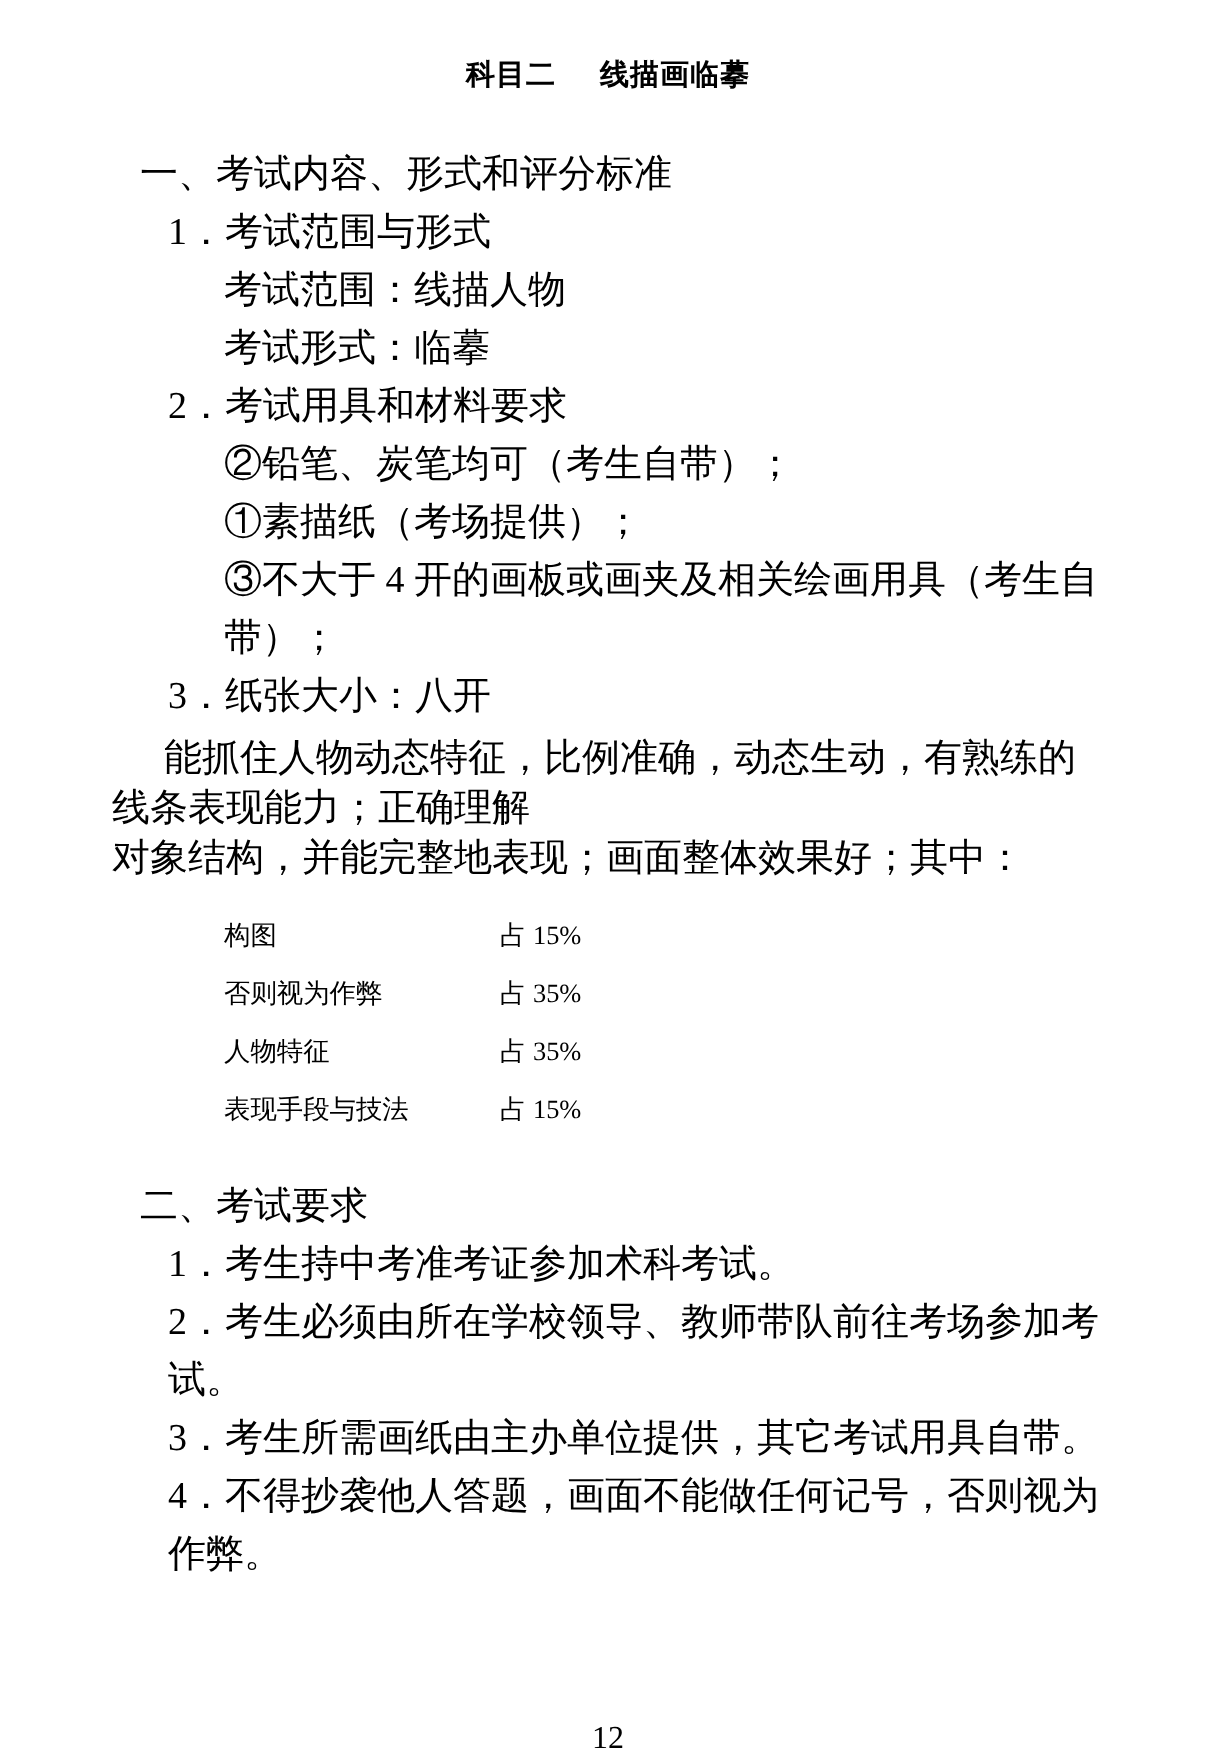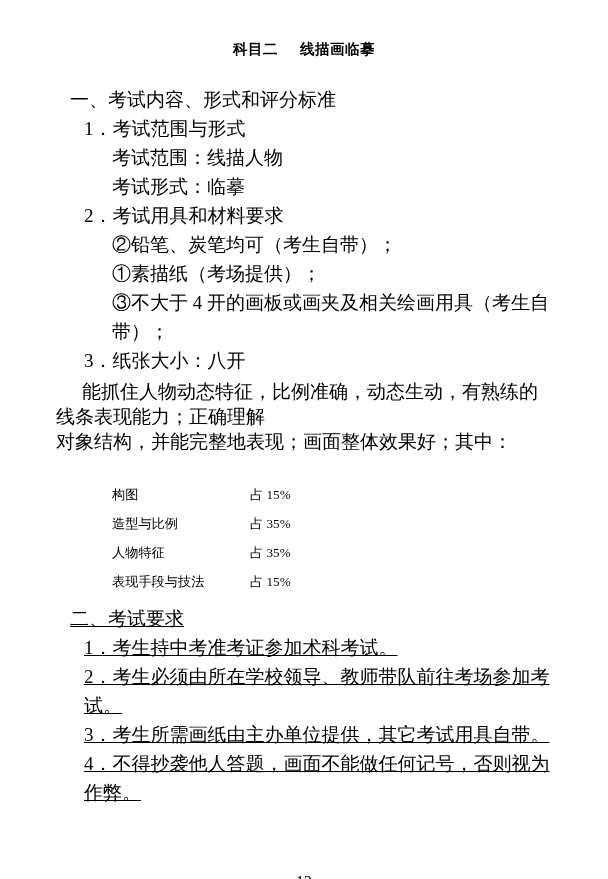--- a/index.html
+++ b/index.html
@@ -20,21 +20,21 @@
     width: 608px;
     height: 879px;
     box-sizing: border-box;
     padding: 0 56px;
   }
   .doc-title {
     text-align: center;
     font-size: 14.5px;
     font-weight: bold;
     letter-spacing: 0.5px;
-    margin-top: 40px;
+    margin-top: 28px;
     margin-bottom: 0;
   }
   .doc-title .title-gap {
     display: inline-block;
     width: 22px;
   }
   .block {
     margin-top: 26px;
   }
   p {
@@ -51,38 +51,37 @@
     text-indent: 26px;
     line-height: 25px;
     margin-top: 4px;
   }
   .body-para-cont {
     padding-left: 0;
     text-indent: 0;
     line-height: 25px;
   }
   .score-table {
-    margin-top: 26px;
+    margin-top: 11px;
     padding-left: 56px;
   }
   .score-row {
     display: flex;
     line-height: 29px;
     font-size: 13.2px;
   }
   .score-row .item {
     width: 138px;
     flex: 0 0 138px;
   }
   .score-row .pct {
     flex: 0 0 auto;
   }
   .section-two {
-    margin-top: 8px;
-    text-decoration: underline;
+    margin-top: 20px;
   }
   .req-list p {
     line-height: 29px;
   }
   .page-number {
     position: absolute;
     left: 0;
     right: 0;
     bottom: 28px;
     text-align: center;
@@ -116,21 +115,21 @@
 
     <p class="body-para">能抓住人物动态特征，比例准确，动态生动，有熟练的线条表现能力；正确理解</p>
     <p class="body-para-cont">对象结构，并能完整地表现；画面整体效果好；其中：</p>
 
     <div class="score-table">
       <div class="score-row">
         <span class="item">构图</span>
         <span class="pct">占 15%</span>
       </div>
       <div class="score-row">
-        <span class="item">造型与比例</span>
+        <span class="item">否则视为作弊</span>
         <span class="pct">占 35%</span>
       </div>
       <div class="score-row">
         <span class="item">人物特征</span>
         <span class="pct">占 35%</span>
       </div>
       <div class="score-row">
         <span class="item">表现手段与技法</span>
         <span class="pct">占 15%</span>
       </div>

